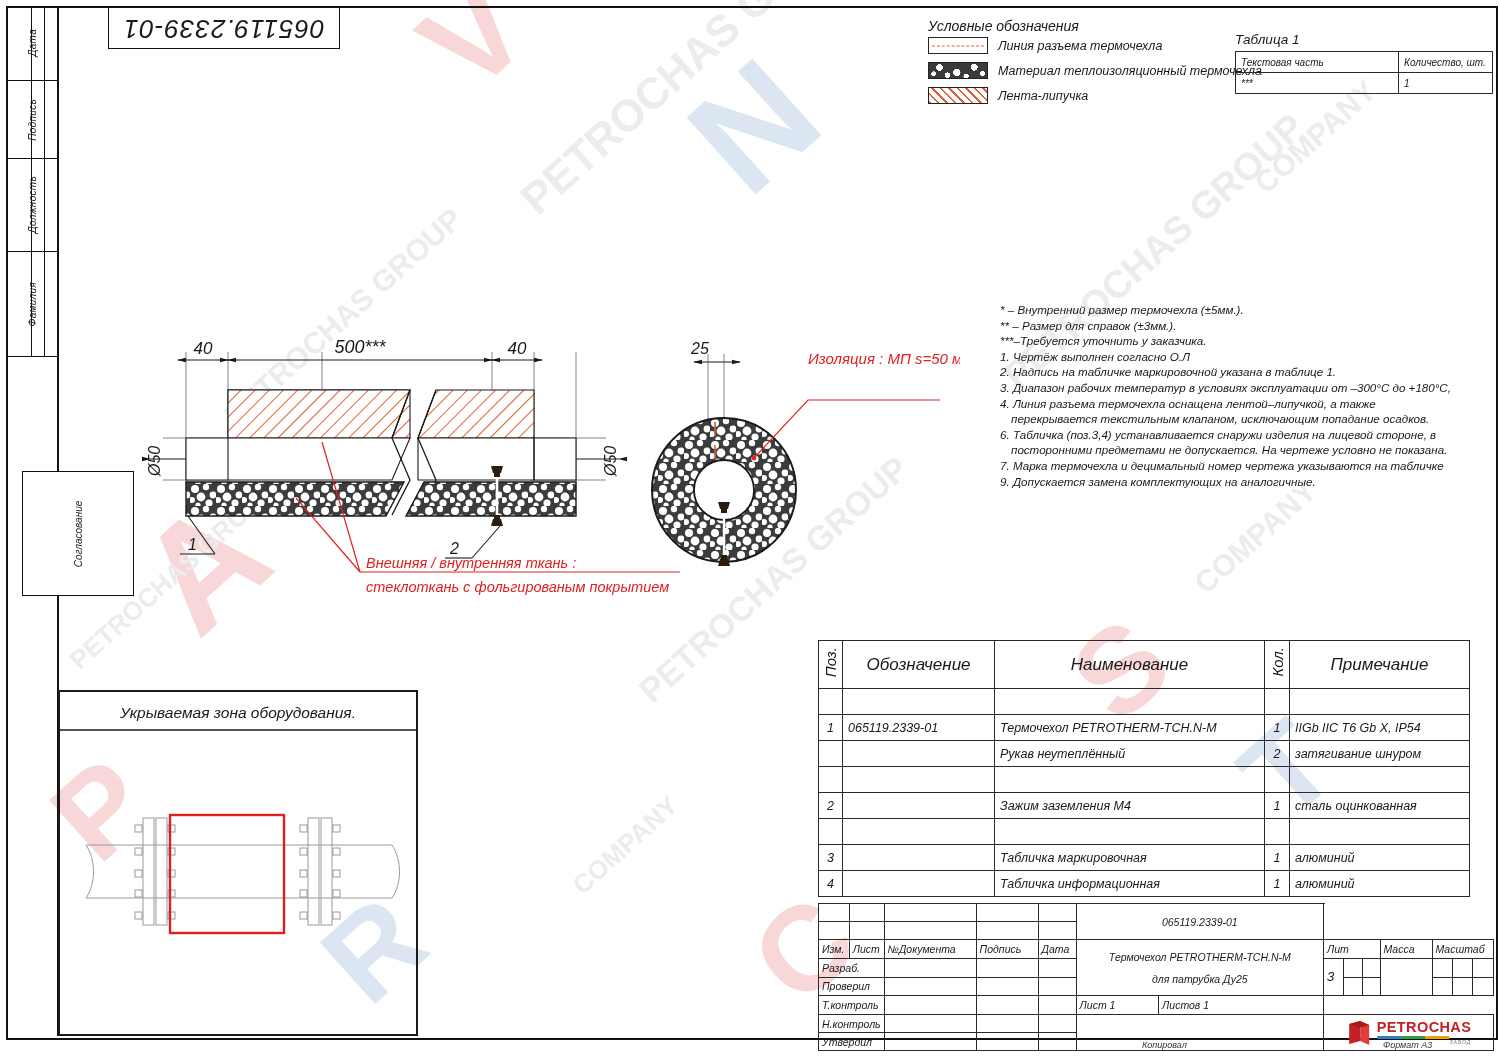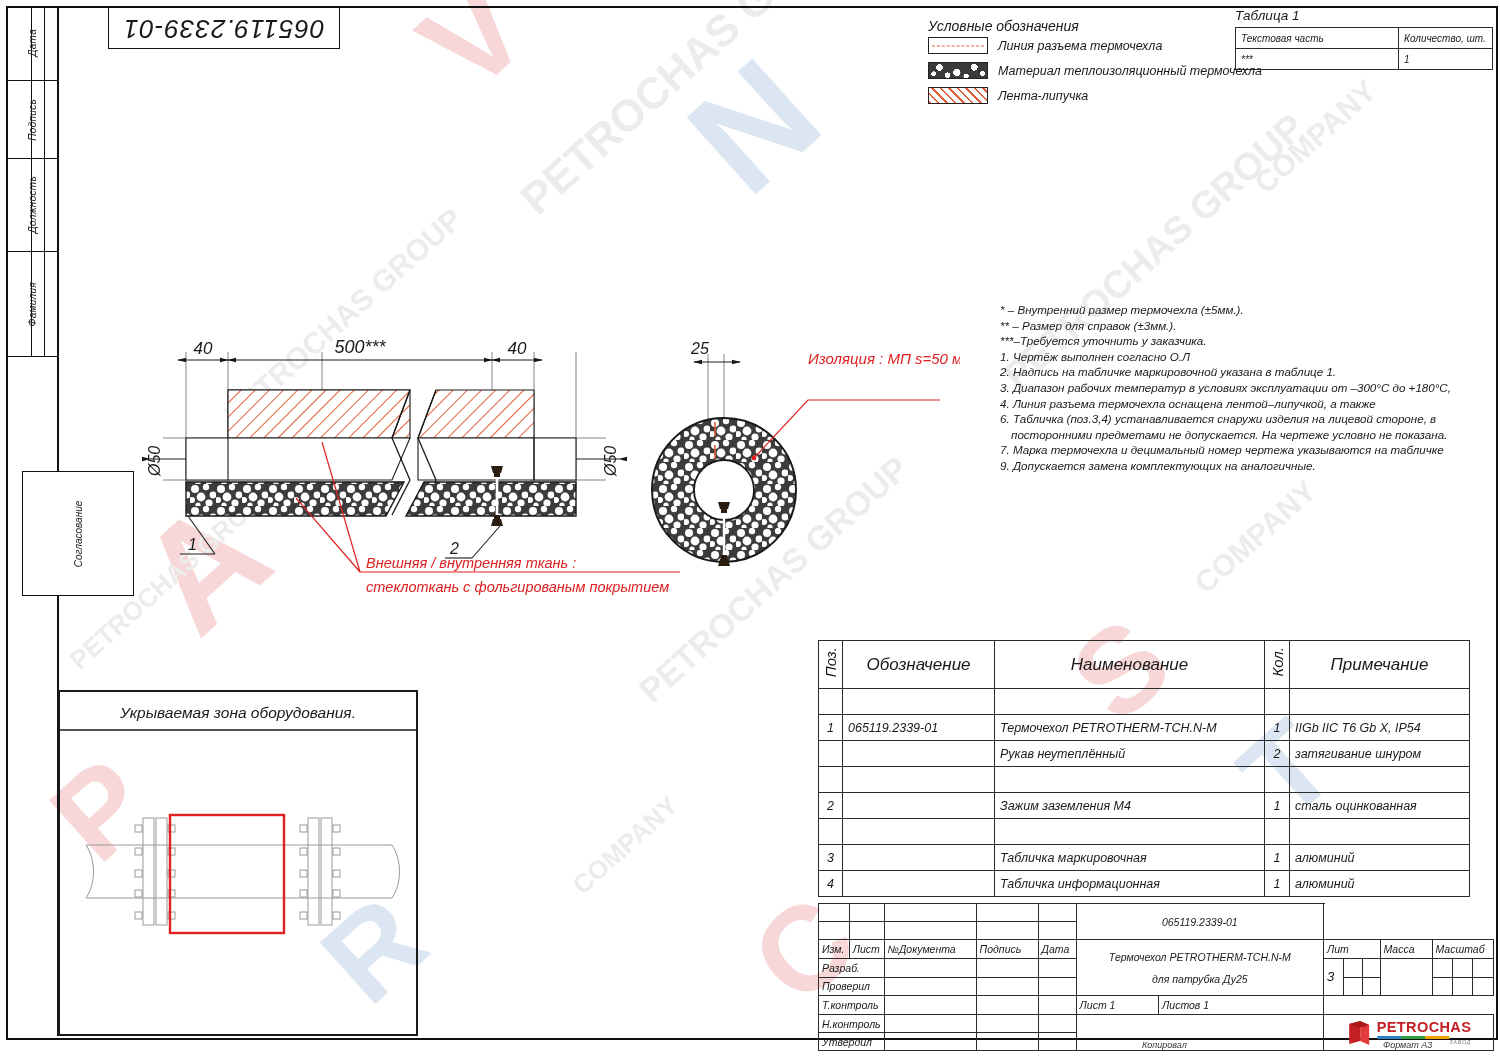--- a/index.html
+++ b/index.html
@@ -53,21 +53,21 @@
       radial-gradient(circle at 78% 28%,#fff 0 3.4px,transparent 3.5px),
       radial-gradient(circle at 32% 82%,#fff 0 2.8px,transparent 2.9px),
       radial-gradient(circle at 64% 88%,#fff 0 2.6px,transparent 2.7px),
       radial-gradient(circle at 92% 70%,#fff 0 2.6px,transparent 2.7px),
       radial-gradient(circle at 8% 72%,#fff 0 2.4px,transparent 2.5px),
       #3a3a3a;}
   .sw-velcro{background:repeating-linear-gradient(45deg,#e0603a 0 1.6px,#fff 1.6px 6px);}
 
   
   #table1{left:1235px;top:8px;width:258px;z-index:5;}
-  #table1 .t1-title{font-size:13.5px;font-style:italic;margin-bottom:4px;}
+  #table1 .t1-title{font-size:13.5px;font-style:italic;margin-bottom:4px;margin-top:24px;}
   #table1 table{border-collapse:collapse;width:258px;}
   #table1 td{border:1.4px solid #2a2a2a;font-size:10px;font-style:italic;
              padding:3px 5px;height:14px;}
   #table1 td.c1{width:152px;}
 
   
   #notes{left:1000px;top:302px;width:500px;z-index:5;}
   #notes div{font-size:11.6px;font-style:italic;line-height:15.6px;white-space:nowrap;}
   #notes div.ind{padding-left:11px;}
 
@@ -210,20 +210,21 @@
 </div>
 
 <div class="abs" id="notes">
   <div>*  – Внутренний размер термочехла (±5мм.).</div>
   <div>** – Размер для справок (±3мм.).</div>
   <div>***–Требуется уточнить у заказчика.</div>
   <div>1. Чертёж выполнен согласно О.Л</div>
   <div>2. Надпись на табличке маркировочной указана в таблице 1.</div>
   <div>3. Диапазон рабочих температур в условиях эксплуатации от –300°С до +180°С,</div>
   <div>4. Линия разъема термочехла оснащена лентой–липучкой, а также</div>
+  <div class="ind">перекрывается текстильным клапаном, исключающим попадание осадков.</div>
   <div>6. Табличка (поз.3,4) устанавливается снаружи изделия на лицевой стороне, в</div>
   <div class="ind">посторонними предметами не допускается. На чертеже условно не показана.</div>
   <div>7. Марка термочехла и децимальный номер чертежа указываются на табличке</div>
   <div>9. Допускается замена комплектующих на аналогичные.</div>
 </div>
 
 <svg class="abs" id="main-dwg" width="900" height="300" viewBox="0 0 900 300">
   <defs>
     <pattern id="velcroPat" width="10" height="10" patternUnits="userSpaceOnUse" patternTransform="rotate(45)">
       <rect width="10" height="10" fill="#fff"></rect>

